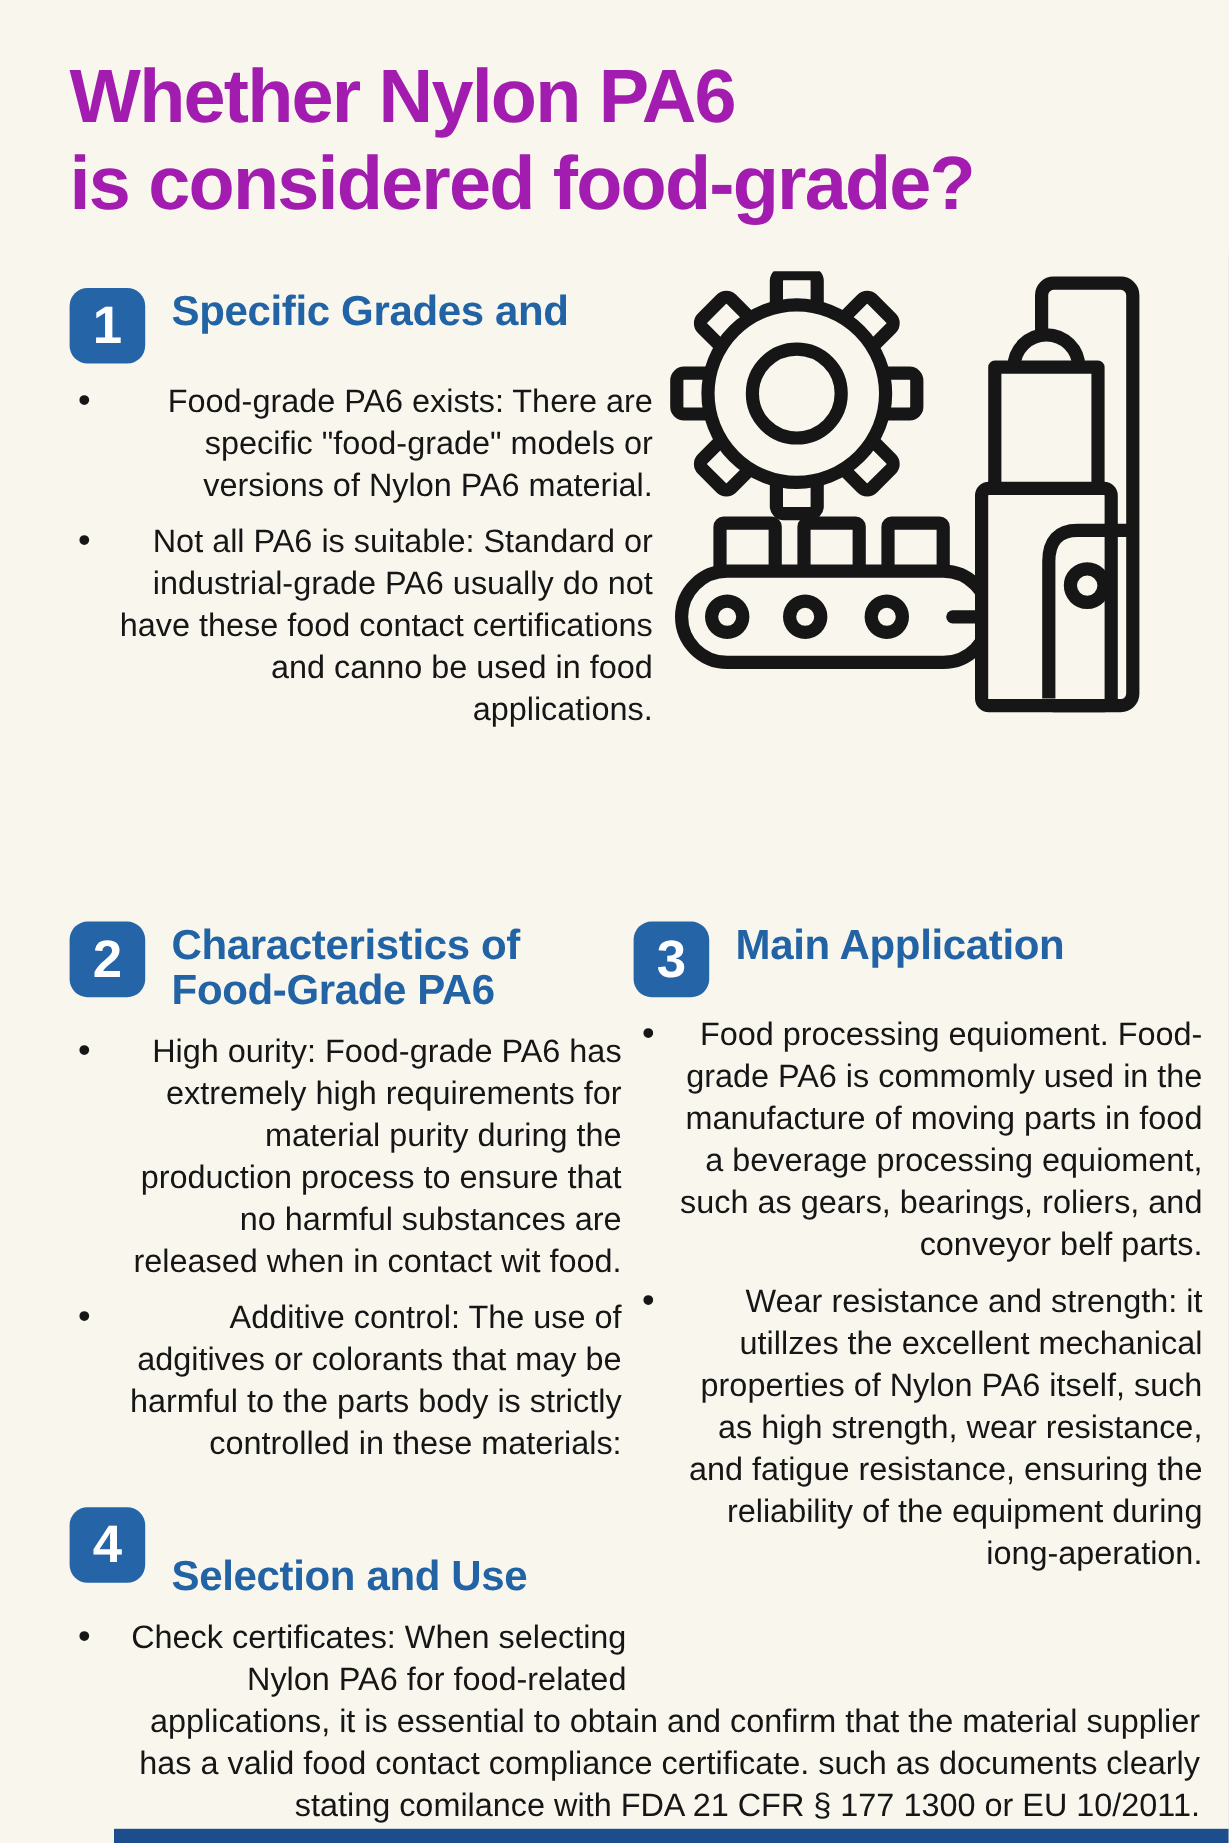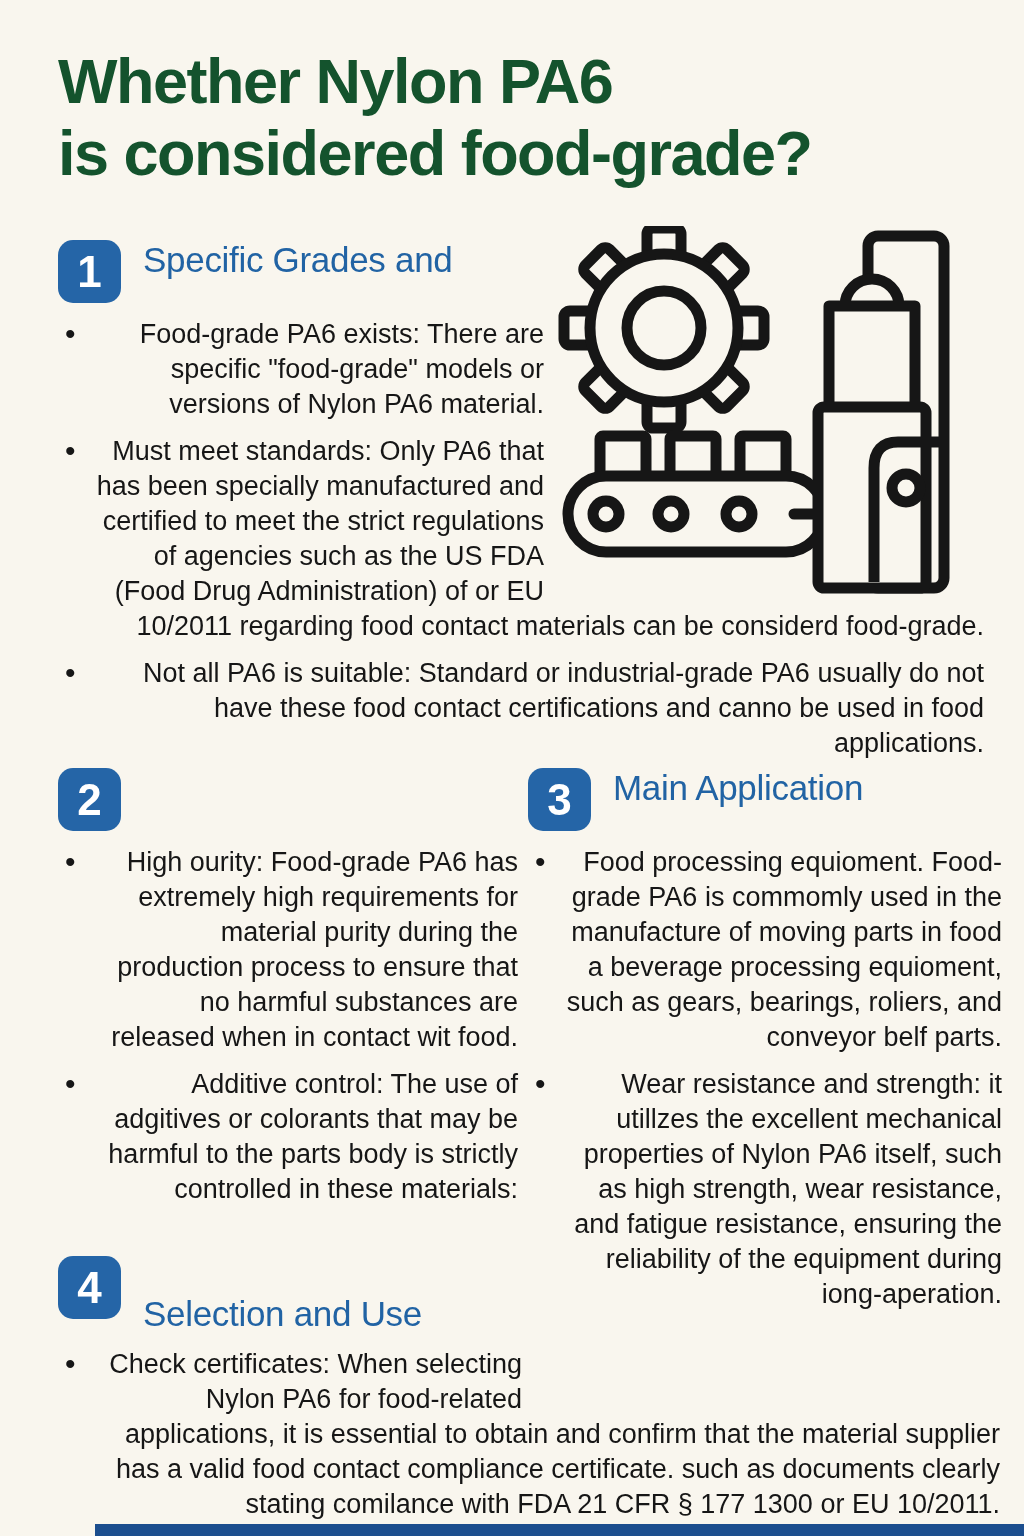--- a/index.html
+++ b/index.html
@@ -11,31 +11,31 @@
   }
   html,body{margin:0;padding:0;background:#dcdcdc;}
   .page{
     position:relative;width:1024px;height:1536px;overflow:hidden;
     background:var(--background);
     font-family:"Liberation Sans",sans-serif;color:var(--ink);
     margin:0 auto;
   }
   .title{
     position:absolute;left:58px;top:46px;width:940px;
-    font-size:63px;font-weight:800;line-height:1.14;letter-spacing:-1.5px;color:#14532d;
+    font-size:63px;font-weight:800;line-height:1.14;letter-spacing:-1.5px;color:#a21caf;
   }
   .section{position:absolute;}
   .sec-header{display:flex;gap:22px;align-items:flex-start;margin-bottom:14px;}
   .badge{
     width:63px;height:63px;border-radius:15px;background:var(--badge_blue);
     color:#ffffff;font-size:44px;font-weight:700;
     display:flex;align-items:center;justify-content:center;flex:0 0 auto;
   }
   .sec-title{
-    font-size:35px;font-weight:400;color:var(--accent_blue);
+    font-size:35px;font-weight:700;color:var(--accent_blue);
     line-height:1.09;letter-spacing:-0.3px;padding-top:1px;
   }
   ul.bullets{list-style:none;margin:0;padding:0;font-size:27px;line-height:35px;text-align:right;}
   ul.bullets li{position:relative;padding-left:37px;margin-bottom:12px;}
   ul.bullets li::before{content:"\2022";position:absolute;left:7px;top:-1px;font-size:30px;}
   #section1{left:58px;top:240px;width:926px;}
   #section1 .sec-header{max-width:490px;}
   #section2{left:58px;top:768px;width:460px;}
   #section3{left:528px;top:768px;width:474px;}
   #section4{left:58px;top:1256px;width:942px;}
@@ -94,28 +94,31 @@
   <div class="section" id="section1">
     <div class="sec-header">
       <div class="badge">1</div>
       <div class="sec-title">
         <span>Specific Grades and</span><br>
       </div>
     </div>
     <ul class="bullets">
       <div class="spacer-s1"></div>
       <li>Food-grade PA6 exists: There are specific "food-grade" models or versions of Nylon PA6 material.</li>
-      <li>Must meet standards: Only PA6 that has been specially manufactured and certified to meet the strict regulations of agencies such as the US FDA (Food Drug Administration) of or EU 10/2011 regarding food contact materials can be considerd food-grade.</li>
       <li>Not all PA6 is suitable: Standard or industrial-grade PA6 usually do not have these food contact certifications and canno be used in food applications.</li>
     </ul>
   </div>
 
   <div class="section" id="section2">
     <div class="sec-header">
       <div class="badge">2</div>
+      <div class="sec-title">
+        <span>Characteristics of</span><br>
+        <span>Food-Grade PA6</span>
+      </div>
     </div>
     <ul class="bullets">
       <li>High ourity: Food-grade PA6 has extremely high requirements for material purity during the production process to ensure that no harmful substances are released when in contact wit food.</li>
       <li>Additive control: The use of adgitives or colorants that may be harmful to the parts body is strictly controlled in these materials:</li>
     </ul>
   </div>
 
   <div class="section" id="section3">
     <div class="sec-header">
       <div class="badge">3</div>

